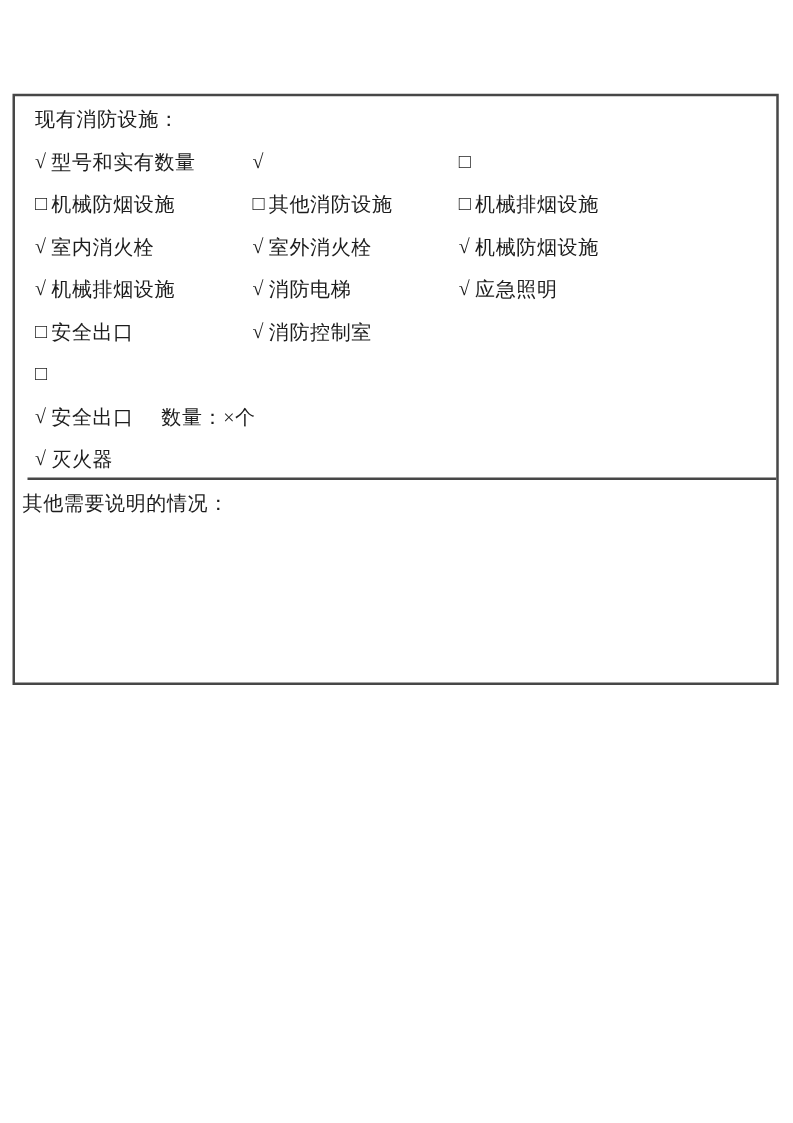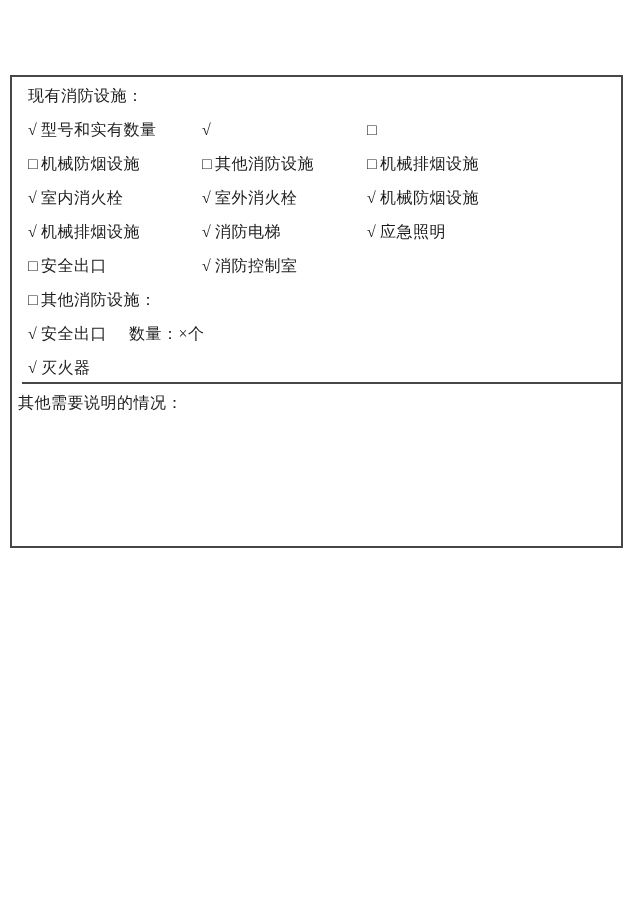--- a/index.html
+++ b/index.html
@@ -130,21 +130,20 @@
         <span class="cell c2">
           <span class="mark">√</span>
             <span>消防控制室</span>
         </span>
         <span class="cell c3"></span>
       </div>
 
       <div class="trow">
         <span class="cell">
           <span class="mark">□</span>
-            <span>其他消防设施：</span>
         </span>
       </div>
 
       <div class="trow">
         <span class="name-col">
           <span class="mark">√</span>
             <span>安全出口</span>
         </span>
         <span class="detail">数量：×个</span>
       </div>

